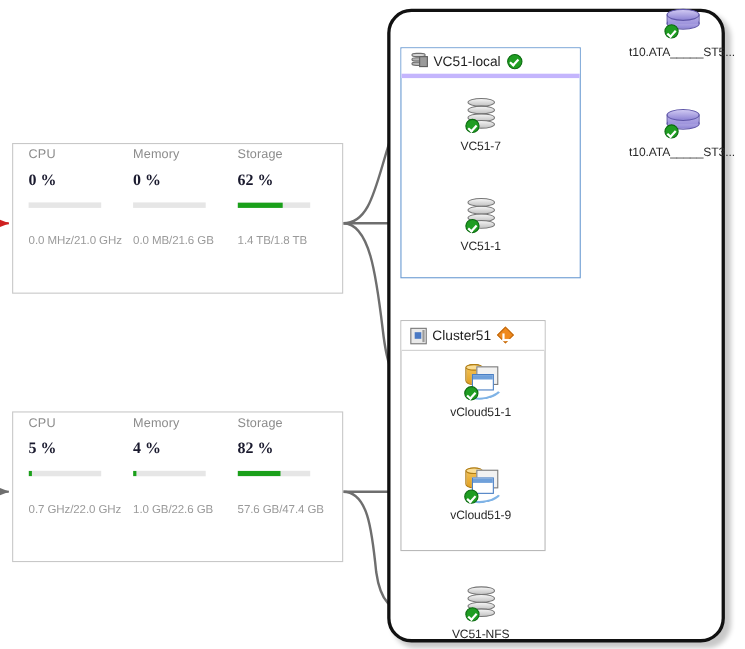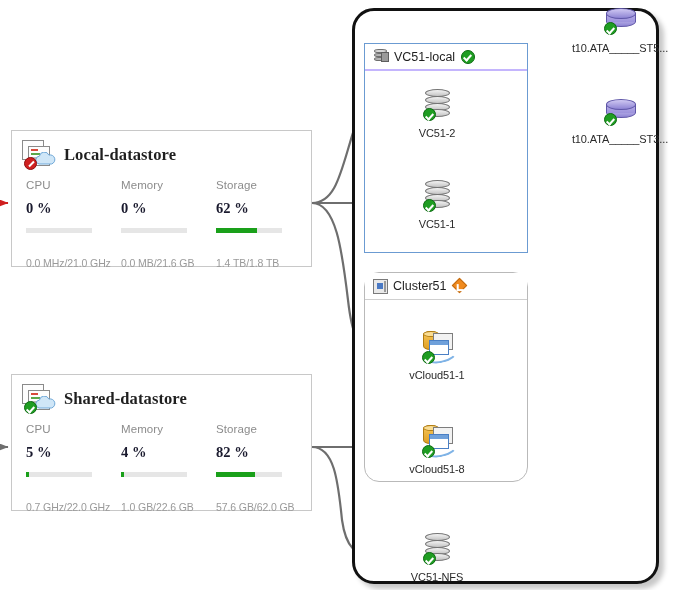--- a/index.html
+++ b/index.html
@@ -172,21 +172,21 @@
   .group-box.blue { border: 1px solid #6b9bd2; }
   .group-box.grey { border: 1px solid #b9b9b9; }
   .group-head {
     display: flex;
     align-items: center;
     height: 27px;
     padding-left: 8px;
     box-sizing: border-box;
     background: #ffffff;
   }
-  .group-box.blue .group-head { border-bottom: 2px solid #c4b5fd; }
+  .group-box.blue .group-head { border-bottom: 4px solid #c4b5fd; }
   .group-box.grey .group-head { border-bottom: 1px solid #cfcfcf; }
   .group-label {
     font-size: 12.5px;
     color: #1f1f1f;
     margin: 0 6px 0 5px;
     white-space: nowrap;
   }
 
   
   .ic-dbstack {
@@ -416,21 +416,21 @@
         <i></i>
           <i></i>
           <i></i>
           <b></b>
       </span>
       <span class="group-label">VC51-local</span>
       <span class="badge ok" style="position:relative; width:14px; height:14px;"></span>
     </div>
   </div>
 
-  <div class="group-box grey" style="left:364px; top:272px; width:164px; height:210px;border-radius:15px;">
+  <div class="group-box grey" style="left:364px; top:291px; width:132px; height:210px;">
     <div class="group-head">
       <span class="ic-folderwin">
         <i></i>
           <b></b>
       </span>
       <span class="group-label">Cluster51</span>
       <span class="diamond-warn">
         <span></span>
       </span>
     </div>
@@ -439,21 +439,21 @@
   <div class="node" style="left:382px; top:85px;">
     <div class="glyph">
       <span class="cyl">
           <u></u>
           <u></u>
           <u></u>
           <u></u>
         </span>
       <span class="badge ok" style="left:6px; top:23px;"></span>
     </div>
-    <div class="caption">VC51-2</div>
+    <div class="caption">VC51-7</div>
   </div>
 
   <div class="node" style="left:382px; top:176px;">
     <div class="glyph">
       <span class="cyl">
           <u></u>
           <u></u>
           <u></u>
           <u></u>
         </span>
@@ -478,21 +478,21 @@
   <div class="node" style="left:382px; top:421px;">
     <div class="glyph">
       <span class="vapp">
         <span class="ocyl"></span>
           <span class="win"></span>
         <span class="arc"></span>
           <span class="win2"></span>
       </span>
       <span class="badge ok" style="left:5px; top:24px;"></span>
     </div>
-    <div class="caption">vCloud51-8</div>
+    <div class="caption">vCloud51-9</div>
   </div>
 
   <div class="node" style="left:382px; top:529px;">
     <div class="glyph">
       <span class="cyl">
           <u></u>
           <u></u>
           <u></u>
           <u></u>
         </span>
@@ -520,34 +520,20 @@
           <b></b>
           <u></u>
         </span>
       <span class="badge ok" style="left:4px; top:22px;"></span>
     </div>
     <div class="caption">t10.ATA_____ST3...</div>
   </div>
 
 
   <div class="ds-panel" style="left:11px; top:130px; width:301px; height:137px;">
-    <div class="ds-head">
-      <span class="icon-ds-cloud">
-        <span class="sheet"></span>
-        <span class="sheet2"></span>
-        <span class="ln rd" style="left:9px; top:10px; width:7px;"></span>
-        <span class="ln gn" style="left:9px; top:14px; width:9px;"></span>
-        <span class="ln" style="left:9px; top:18px; width:6px;"></span>
-        <svg class="cloud" viewBox="0 0 22 13">
-          <path d="M5,12 a4,4 0 0 1 0.4,-7.9 a5,5 0 0 1 9.5,-1 a4,4 0 0 1 2.6,8.9 z" fill="#cfe6f7" stroke="#6fa8d8" stroke-width="1"></path>
-        </svg>
-        <span class="badge err" style="left:2px; top:18px;"></span>
-      </span>
-      <span class="ds-title">Local-datastore</span>
-    </div>
     <div class="metrics">
       <div class="metric">
         <div class="m-label">CPU</div>
         <div class="m-value">0 %</div>
         <div class="m-bar">
             <i style="width:0%"></i>
           </div>
         <div class="m-sub">0.0 MHz/21.0 GHz</div>
       </div>
       <div class="metric">
@@ -563,34 +549,20 @@
         <div class="m-value">62 %</div>
         <div class="m-bar">
             <i style="width:62%"></i>
           </div>
         <div class="m-sub">1.4 TB/1.8 TB</div>
       </div>
     </div>
   </div>
 
   <div class="ds-panel" style="left:11px; top:374px; width:301px; height:137px;">
-    <div class="ds-head">
-      <span class="icon-ds-cloud">
-        <span class="sheet"></span>
-        <span class="sheet2"></span>
-        <span class="ln rd" style="left:9px; top:10px; width:7px;"></span>
-        <span class="ln gn" style="left:9px; top:14px; width:9px;"></span>
-        <span class="ln" style="left:9px; top:18px; width:6px;"></span>
-        <svg class="cloud" viewBox="0 0 22 13">
-          <path d="M5,12 a4,4 0 0 1 0.4,-7.9 a5,5 0 0 1 9.5,-1 a4,4 0 0 1 2.6,8.9 z" fill="#cfe6f7" stroke="#6fa8d8" stroke-width="1"></path>
-        </svg>
-        <span class="badge ok" style="left:2px; top:18px;"></span>
-      </span>
-      <span class="ds-title">Shared-datastore</span>
-    </div>
     <div class="metrics">
       <div class="metric">
         <div class="m-label">CPU</div>
         <div class="m-value">5 %</div>
         <div class="m-bar">
             <i style="width:5%"></i>
           </div>
         <div class="m-sub">0.7 GHz/22.0 GHz</div>
       </div>
       <div class="metric">
@@ -600,18 +572,18 @@
             <i style="width:4%"></i>
           </div>
         <div class="m-sub">1.0 GB/22.6 GB</div>
       </div>
       <div class="metric">
         <div class="m-label">Storage</div>
         <div class="m-value">82 %</div>
         <div class="m-bar">
             <i style="width:59%"></i>
           </div>
-        <div class="m-sub">57.6 GB/62.0 GB</div>
+        <div class="m-sub">57.6 GB/47.4 GB</div>
       </div>
     </div>
   </div>
 
 </div>
 
 </body></html>

